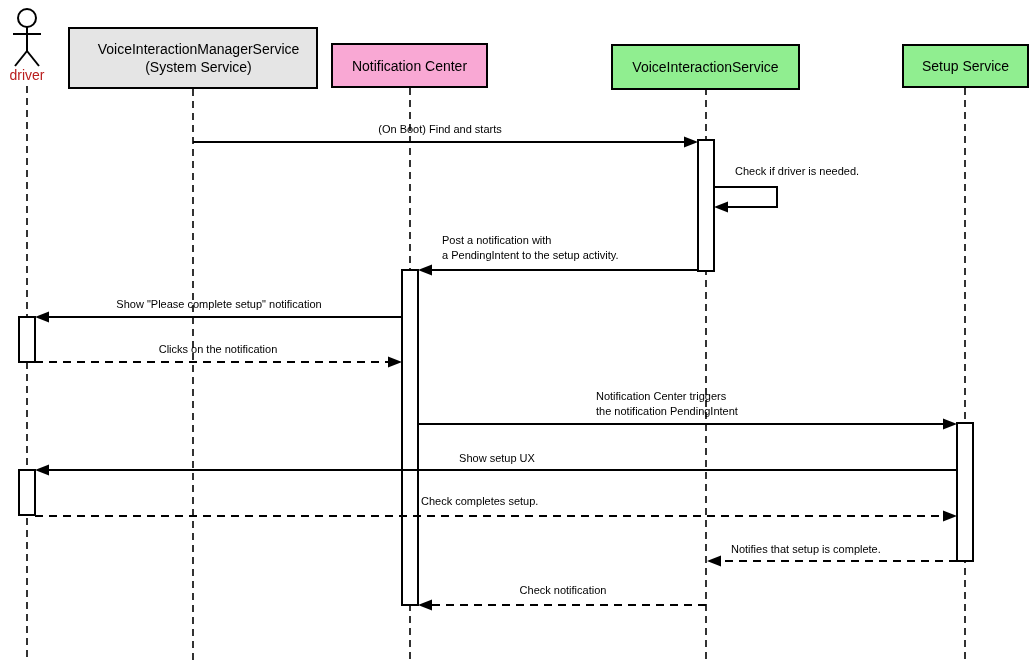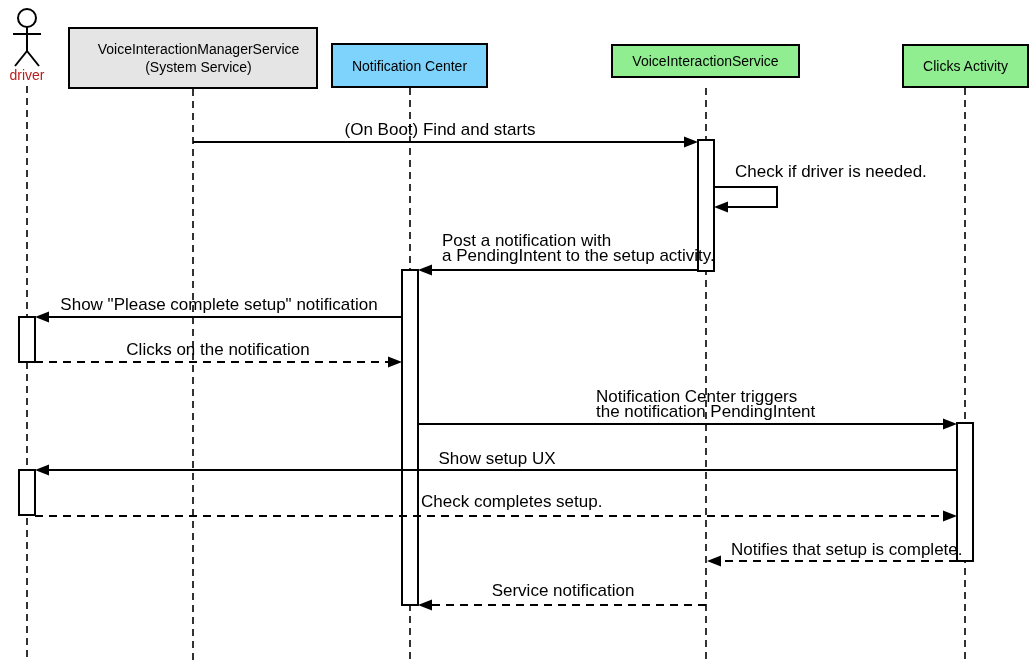--- a/index.html
+++ b/index.html
@@ -28,21 +28,21 @@
     justify-content: center;
     text-align: center;
     font-size: 14px;
     line-height: 18px;
     color: #000000;
     white-space: pre-line;
     box-sizing: border-box;
   }
   .msg-label {
     position: absolute;
-    font-size: 17px;
+    font-size: 11px;
     line-height: 15px;
     color: #000000;
     white-space: pre-line;
   }
   .msg-label.nowrap { white-space: nowrap; }
   .centered { transform: translateX(-50%); }
   .actor-label {
     position: absolute;
     font-size: 14px;
     color: #b91c1c;
@@ -132,25 +132,25 @@
         <polygon points="418,605 432,599.5 432,610.5" stroke="none"></polygon>
       </g>
     </g>
   </svg>
 
   <div class="actor-label centered" style="left:27px; top:67px;">driver</div>
 
   <div class="pbox" style="left:68px; top:27px; width:250px; height:62px; background:#e5e5e5;padding-left:11px;">VoiceInteractionManagerService
 (System Service)</div>
 
-  <div class="pbox" style="left:331px; top:43px; width:157px; height:45px; background:#7dd3fc;">Notification Center</div>
+  <div class="pbox" style="left:331px; top:43px; width:157px; height:45px; background:#f9a8d4;">Notification Center</div>
 
-  <div class="pbox" style="left:611px; top:44px; width:189px; height:34px; background:#90ee90;">VoiceInteractionService</div>
+  <div class="pbox" style="left:611px; top:44px; width:189px; height:46px; background:#90ee90;">VoiceInteractionService</div>
 
-  <div class="pbox" style="left:902px; top:44px; width:127px; height:44px; background:#90ee90;">Clicks Activity</div>
+  <div class="pbox" style="left:902px; top:44px; width:127px; height:44px; background:#90ee90;">Setup Service</div>
 
   <div class="msg-label nowrap centered" style="left:440px; top:122px;">(On Boot) Find and starts</div>
 
   <div class="msg-label nowrap" style="left:735px; top:164px;">Check if driver is needed.</div>
 
   <div class="msg-label" style="left:442px; top:233px;">Post a notification with
 a PendingIntent to the setup activity.</div>
 
   <div class="msg-label nowrap centered" style="left:219px; top:297px;">Show "Please complete setup" notification</div>
 
@@ -158,15 +158,15 @@
 
   <div class="msg-label" style="left:596px; top:389px;">Notification Center triggers
 the notification PendingIntent</div>
 
   <div class="msg-label nowrap centered" style="left:497px; top:451px;text-align:right;">Show setup UX</div>
 
   <div class="msg-label nowrap" style="left:421px; top:494px;">Check completes setup.</div>
 
   <div class="msg-label nowrap" style="left:731px; top:542px;">Notifies that setup is complete.</div>
 
-  <div class="msg-label nowrap centered" style="left:563px; top:583px;">Service notification</div>
+  <div class="msg-label nowrap centered" style="left:563px; top:583px;">Check notification</div>
 
 </div>
 
 </body></html>

